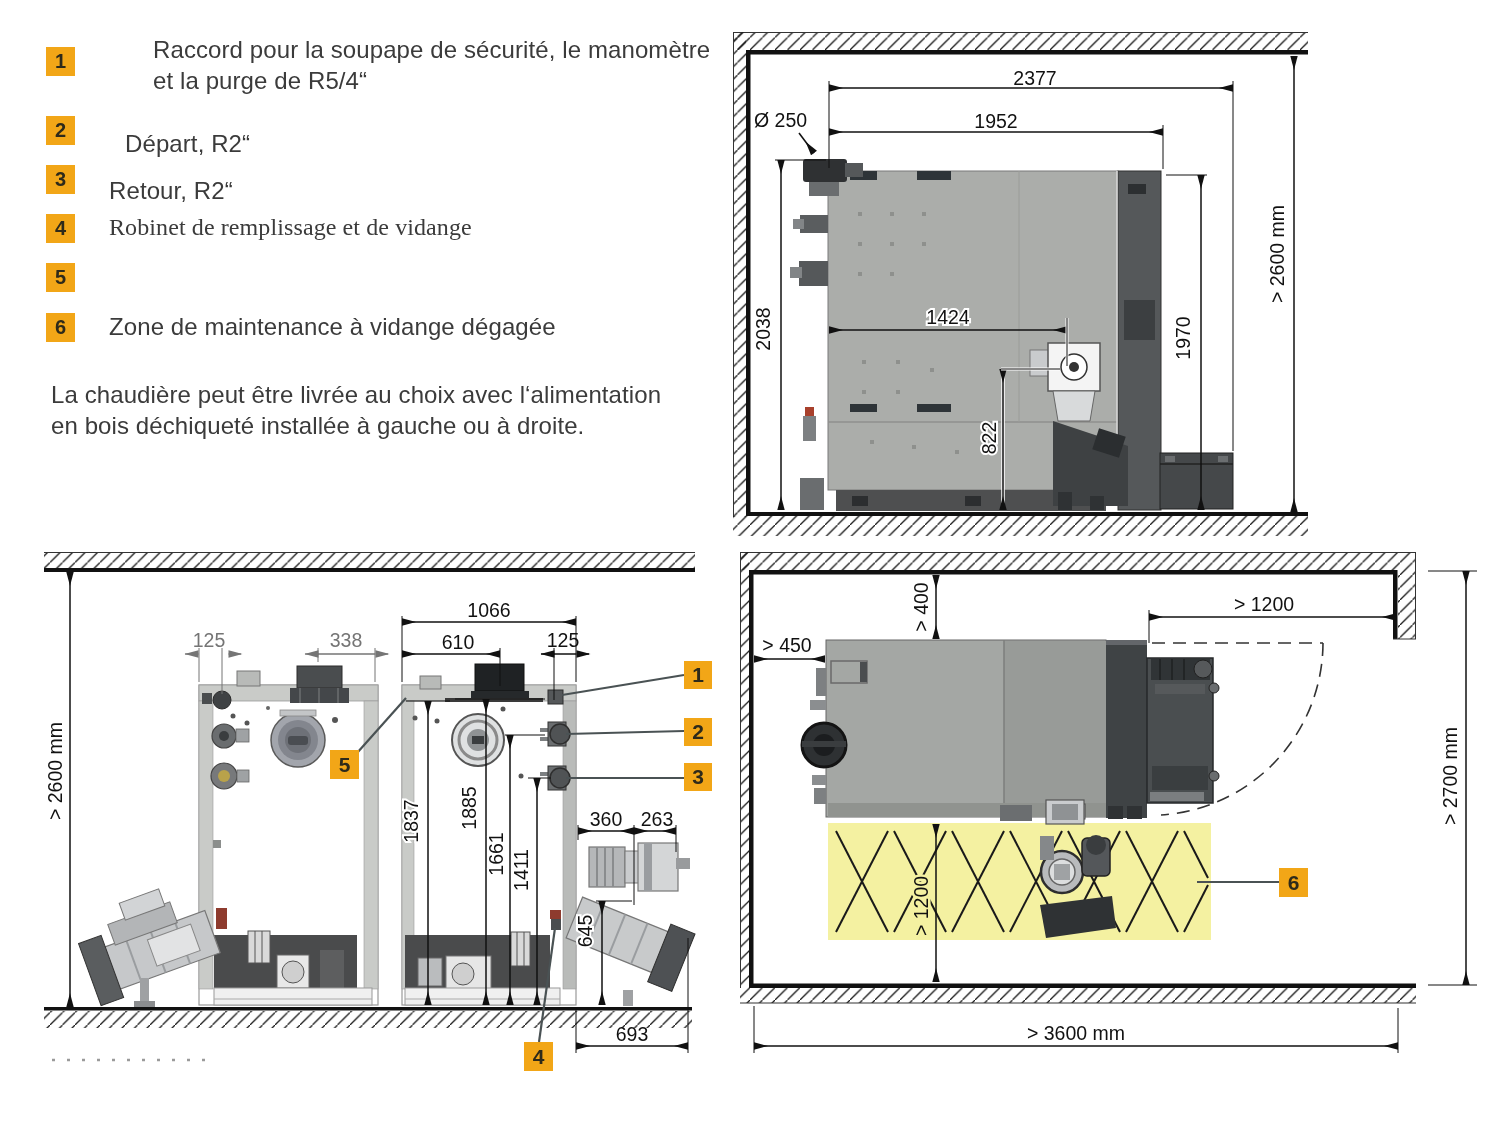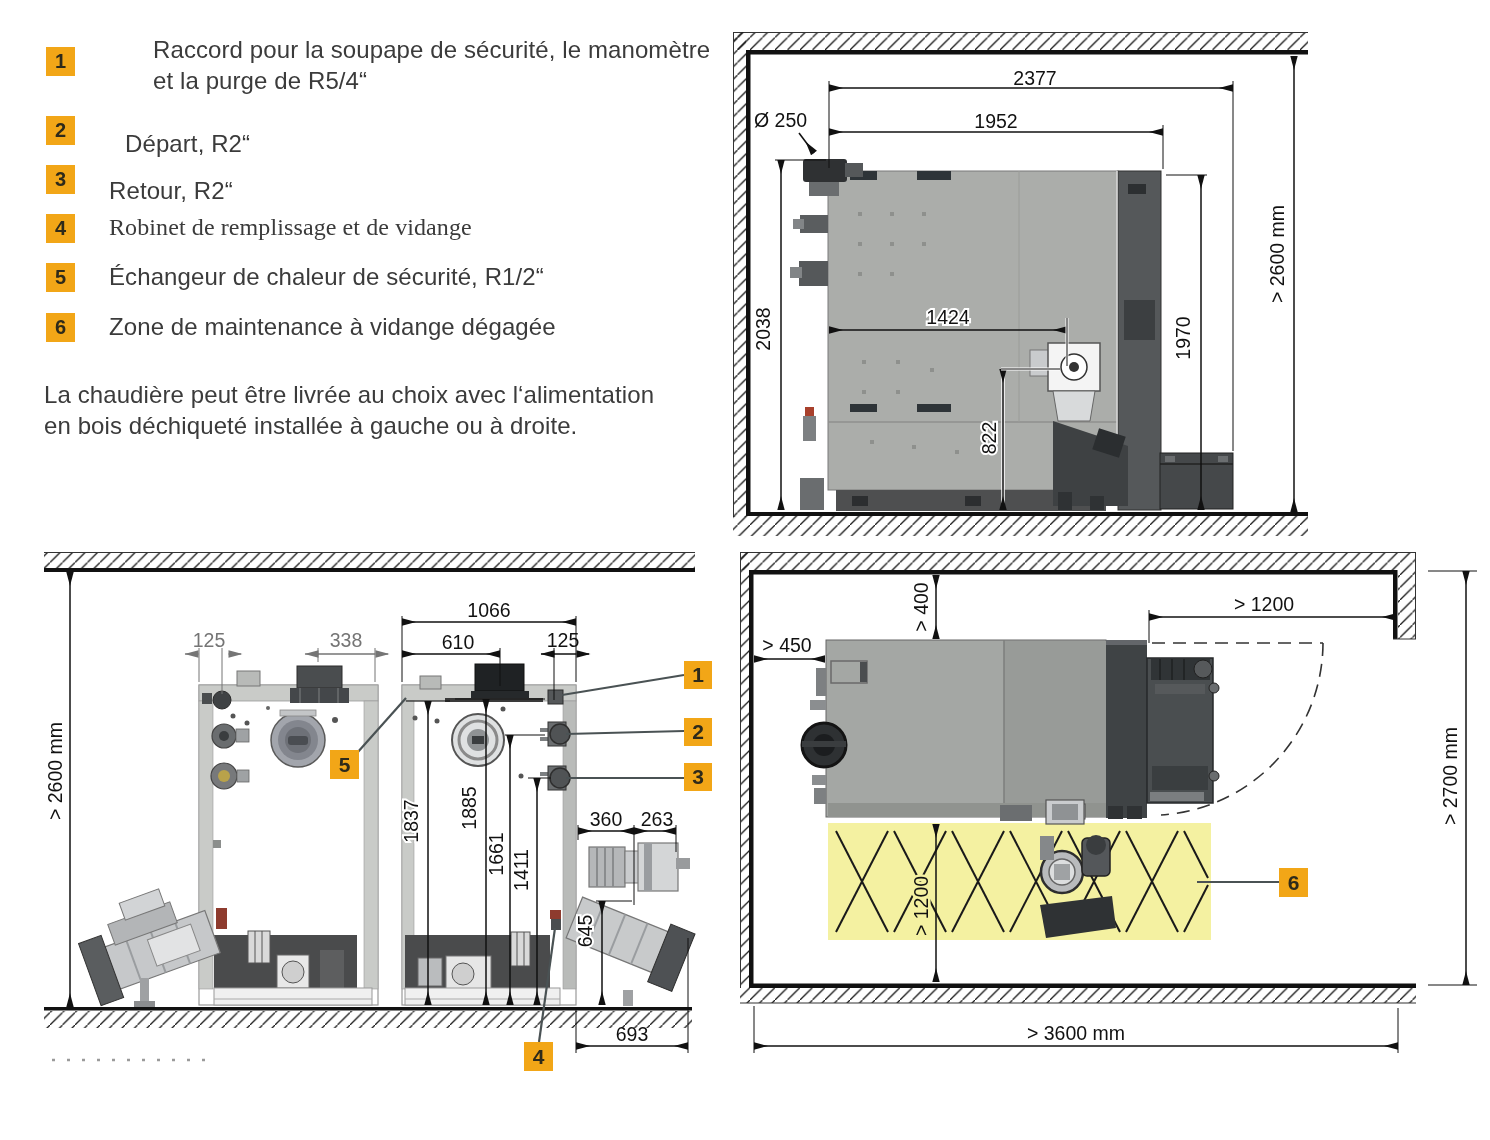--- a/index.html
+++ b/index.html
@@ -26,27 +26,26 @@
 <div class="nbox" style="top:165px;">3</div>
 
 <div class="leg" style="top:163px;margin-top:12px;">Retour, R2“</div>
 
 <div class="nbox" style="top:214px;">4</div>
 
 <div class="leg" style="top:212px;font-family:Liberation Serif, serif;">Robinet de remplissage et de vidange</div>
 
 <div class="nbox" style="top:263px;">5</div>
 
-<div class="leg" style="top:261px;">Échangeur de chaleur de sécurité, R1/2“</div>
 
 <div class="nbox" style="top:313px;">6</div>
 
 <div class="leg" style="top:311px;">Zone de maintenance à vidange dégagée</div>
 
-<div class="leg" style="left:44px;top:379px;line-height:31px;">La chaudière peut être livrée au choix avec l‘alimentation<br>en bois déchiqueté installée à gauche ou à droite.</div>
+<div class="leg" style="left:51px;top:379px;line-height:31px;">La chaudière peut être livrée au choix avec l‘alimentation<br>en bois déchiqueté installée à gauche ou à droite.</div>
 
 <svg class="art" width="1490" height="1140" viewBox="0 0 1490 1140">
 <defs>
   <pattern id="hz" patternUnits="userSpaceOnUse" width="12.5" height="12.5">
     <path d="M-3,15.5 L15.5,-3" stroke="#1a1a1a" stroke-width="1.3" fill="none"></path>
   </pattern>
   <marker id="ab" markerUnits="userSpaceOnUse" markerWidth="15" markerHeight="9" viewBox="0 0 15 9" refX="14.5" refY="4.5" orient="auto-start-reverse">
     <path d="M0.5,4.5 L14.5,0.8 L14.5,8.2 z" fill="#111"></path>
   </marker>
   <marker id="ag" markerUnits="userSpaceOnUse" markerWidth="15" markerHeight="9" viewBox="0 0 15 9" refX="14.5" refY="4.5" orient="auto-start-reverse">

